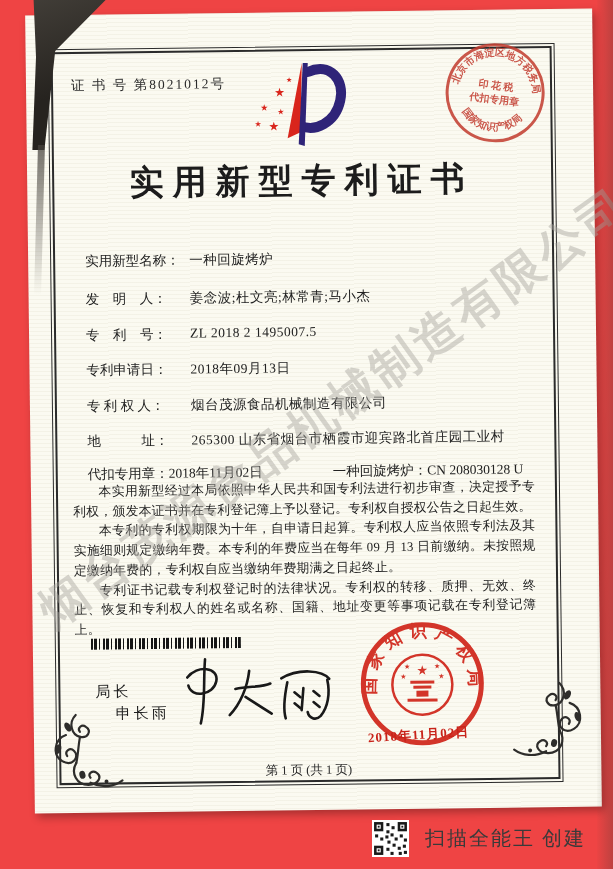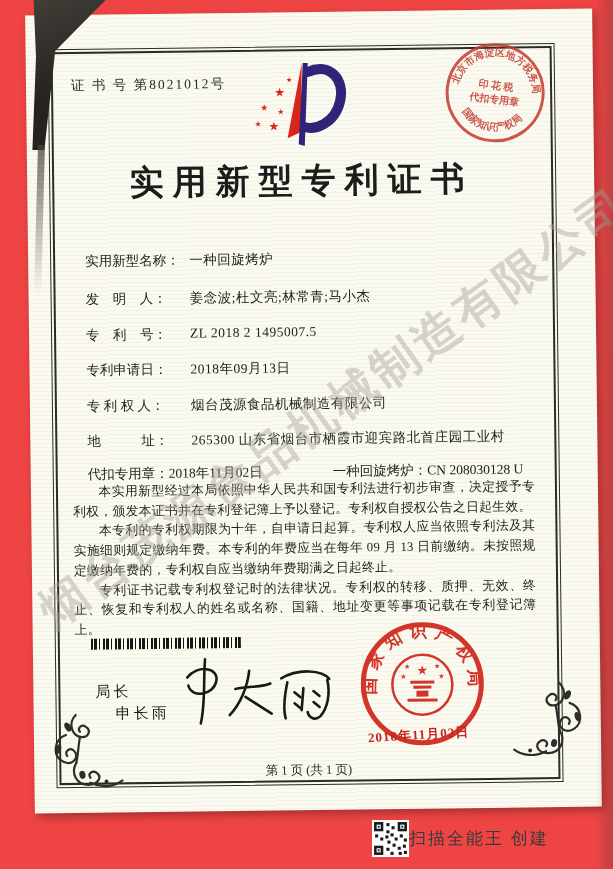--- a/index.html
+++ b/index.html
@@ -53,21 +53,21 @@
   .tax-stamp{position:absolute;left:416px;top:30px;width:106px;height:106px;opacity:0.85;transform:rotate(8deg);}
   .watermark{position:absolute;left:-6px;top:575px;z-index:6;pointer-events:none;
     font-size:47px;font-weight:bold;letter-spacing:4px;white-space:nowrap;
     color:rgba(168,165,160,0.46);transform:rotate(-35deg);transform-origin:0 0;}
   .flourish{position:absolute;width:78px;height:84px;}
   .flourish-bl{left:12px;top:694px;}
   .flourish-br{left:478px;top:668px;transform:scaleX(-1);}
   
   .scan-footer{position:absolute;left:372px;top:820px;display:flex;align-items:center;z-index:3;}
   .qr{width:37px;height:37px;}
-  .qr-caption{margin-left:0;font-family:Liberation Sans, sans-serif;font-size:17px;
+  .qr-caption{margin-left:16px;font-family:Liberation Serif, serif;font-size:20px;
     color:#3a3a3a;letter-spacing:2px;white-space:nowrap;}
 </style>
 </head>
 <body>
 
 <div class="canvas">
 
   <div class="scan-corner-dark"></div>
   <div class="scan-left-edge"></div>
   <div class="scan-right-shade"></div>

